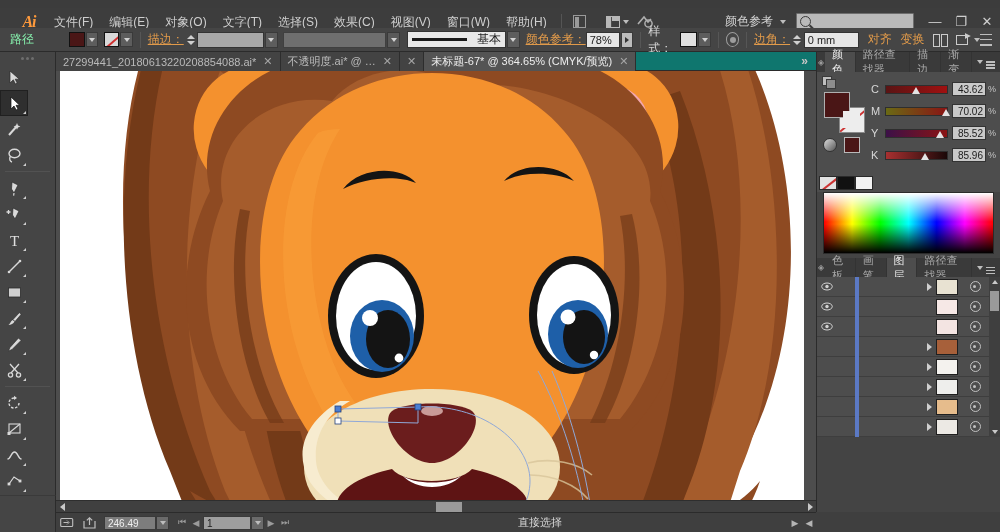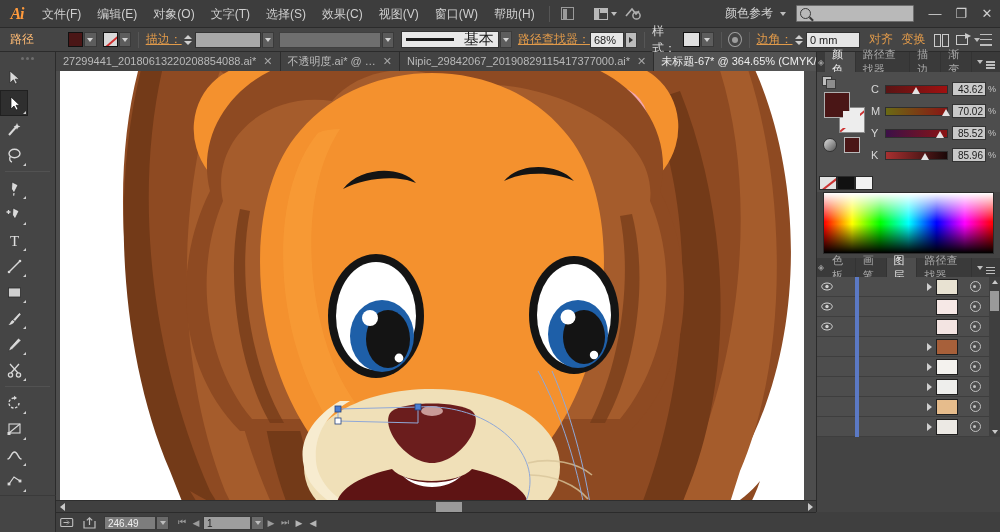--- a/index.html
+++ b/index.html
@@ -7,23 +7,23 @@
     width:1000px; height:532px; overflow:hidden;
     background:#3c3c3c;
     font-family:"Liberation Sans","DejaVu Sans",sans-serif;
     font-size:11px; color:#c8c8c8;
     -webkit-font-smoothing:antialiased;
   }
   #app { position:relative; width:1000px; height:532px; }
 
   
   .menubar {
-    position:absolute; left:0; top:0; width:1000px; height:28px;
+    position:absolute; left:0; top:8px; width:1000px; height:28px;
     background:#3d3d3d; border-bottom:1px solid #2b2b2b;
-    display:flex; align-items:center;
+    display:flex; align-items:center;padding-left:12px;
   }
   .ai-logo {
     width:34px; height:28px; display:flex; align-items:center; justify-content:center;
     color:#ff9a3c; font-size:16px; font-weight:bold; font-style:italic;
     font-family:"Liberation Serif",serif; letter-spacing:-1px;
   }
   .menu-item {
     padding:0 8px; height:28px; line-height:28px; font-size:12px; color:#cfcfcf;
     white-space:nowrap; cursor:default;
   }
@@ -46,57 +46,57 @@
   .mag { width:11px;height:11px;border:1.6px solid #3a3a3a;border-radius:50%;position:relative;}
   .mag:after{content:"";position:absolute;right:-4px;bottom:-2px;width:5px;height:1.6px;background:#3a3a3a;transform:rotate(45deg);}
   .wbtn { width:26px;height:28px;display:flex;align-items:center;justify-content:center;color:#cfcfcf;font-size:13px;}
 
   
   .controlbar {
     position:absolute; left:0; top:28px; width:1000px; height:24px;
     background:#454545; border-bottom:1px solid #2b2b2b;
     display:flex; align-items:center; padding-left:10px; gap:0px;
   }
-  .cb-title { width:68px; font-size:12px; color:#fdba74;}
+  .cb-title { width:68px; font-size:12px; color:#86efac;}
   .sw-fill { width:17px;height:15px;background:#4a1616;border:1px solid #111; }
   .sw-none { width:17px;height:15px;background:#d8d8d8;border:1px solid #111; position:relative; overflow:hidden;}
   .sw-none:after{content:"";position:absolute;left:-2px;top:6px;width:24px;height:1.6px;background:#d03030;transform:rotate(-41deg);}
   .dd-btn {
     width:14px;height:15px;background:#5d5d5d;border:1px solid #3a3a3a;
     display:flex;align-items:center;justify-content:center;margin-left:1px;
   }
   .dd-btn .caret{margin:0;border-top-color:#d2d2d2;}
   .cb-sep{width:1px;height:16px;background:#565656;margin:0 7px;}
   .cb-link{color:#e19a4a;font-size:12px;text-decoration:underline;white-space:nowrap;}
   .spin { width:11px;height:16px;display:flex;flex-direction:column;justify-content:center;margin:0 2px;}
   .spin i,.spin u{display:block;width:0;height:0;border-left:4px solid transparent;border-right:4px solid transparent;margin:0 auto;}
   .spin i{border-bottom:4px solid #cfcfcf;margin-bottom:2px;}
   .spin u{border-top:4px solid #cfcfcf;}
   .field-gray{height:16px;background:#a8a8a8;border:1px solid #333;}
   .field-dark{height:16px;background:#6f6f6f;border:1px solid #404040;}
   .field-white{height:16px;background:#e6e6e6;border:1px solid #333;color:#222;font-size:11px;display:flex;align-items:center;padding:0 3px;}
   .brushbox{width:112px;height:17px;background:#e8e8e8;border:1px solid #333;display:flex;align-items:center;padding:0 4px;}
   .brushline{flex:1;height:3px;background:#1a1a1a;}
-  .brushtxt{font-size:15px;color:#1a1a1a;margin-left:10px;}
+  .brushtxt{font-size:12px;color:#1a1a1a;margin-left:10px;}
   .style-sw{width:20px;height:15px;background:#e0e0e0;border:1px solid #111;}
   .circ-btn{width:15px;height:15px;border-radius:50%;border:1.5px solid #9d9d9d;display:flex;align-items:center;justify-content:center;}
   .circ-btn:before{content:"";width:6px;height:6px;border-radius:50%;background:#9d9d9d;}
   .align-ic{width:17px;height:13px;position:relative;}
   .align-ic:before,.align-ic:after{content:"";position:absolute;top:1px;width:5px;height:11px;border:1.4px solid #cbcbcb;}
   .align-ic:before{left:0;} .align-ic:after{right:0;}
   .tr-ic{width:17px;height:13px;position:relative;}
   .tr-ic:before{content:"";position:absolute;left:0;top:2px;width:10px;height:8px;border:1.4px solid #cbcbcb;}
   .tr-ic:after{content:"";position:absolute;right:0;top:0;width:6px;height:6px;background:#cbcbcb;clip-path:polygon(0 0,100% 50%,0 100%);}
   .panel-menu{margin-left:auto;margin-right:8px;width:14px;height:12px;display:flex;flex-direction:column;justify-content:space-between;}
   .panel-menu i{display:block;height:1.5px;background:#bdbdbd;}
 
   
   .tabbar {
     position:absolute; left:56px; top:52px; width:760px; height:19px;
-    background:#0f766e; display:flex; align-items:center; border-bottom:1px solid #2b2b2b;
+    background:#0f766e; display:flex; align-items:flex-start; border-bottom:1px solid #2b2b2b;
   }
   .doctab {
     height:19px; display:flex; align-items:center; padding:0 7px; gap:7px;
     background:#434343; border-right:1px solid #2d2d2d;
     font-size:11px; color:#b9b9b9; white-space:nowrap;
   }
   .doctab.active { background:#545454; color:#ededed;}
   .tabx { font-size:11px; color:#a5a5a5; }
   .tab-overflow{margin-left:auto;padding:0 8px;color:#c6c6c6;font-size:12px;font-weight:bold;line-height:19px;}
 
@@ -289,22 +289,22 @@
       </div>
     <div style="width:8px"></div>
     <div class="brushbox">
       <div class="brushline"></div>
       <div class="brushtxt">基本</div>
     </div>
     <div class="dd-btn" style="height:17px">
         <div class="caret"></div>
       </div>
     <div style="width:7px"></div>
-    <div class="cb-link">路径查找器：</div>
-    <div class="field-white" style="width:38px">68%</div>
+    <div class="cb-link">颜色参考：</div>
+    <div class="field-white" style="width:38px">78%</div>
     <div class="dd-btn" style="height:16px;background:#bcbcbc">
       <div style="width:0;height:0;border-top:3px solid transparent;border-bottom:3px solid transparent;border-left:4px solid #333"></div>
     </div>
     <div class="cb-sep"></div>
     <div style="font-size:12px;color:#d6d6d6">样式：</div>
     <div class="style-sw"></div>
     <div class="dd-btn">
         <div class="caret"></div>
       </div>
     <div class="cb-sep"></div>
@@ -335,21 +335,20 @@
   <div class="tabbar">
     <div class="doctab">
       <span>27299441_20180613220208854088.ai*</span>
       <span class="tabx">✕</span>
     </div>
     <div class="doctab">
       <span>不透明度.ai* @ …</span>
       <span class="tabx">✕</span>
     </div>
     <div class="doctab">
-      <span>Nipic_29842067_20190829115417377000.ai*</span>
       <span class="tabx">✕</span>
     </div>
     <div class="doctab active">
       <span>未标题-67* @ 364.65% (CMYK/预览)</span>
       <span class="tabx">✕</span>
     </div>
     <div class="tab-overflow">»</div>
   </div>
 
   <div class="toolbar">
@@ -835,18 +834,19 @@
       </div>
     <div style="width:6px"></div>
     <div class="nav-btn">⏮</div>
     <div class="nav-btn">◀</div>
     <div class="sb-page">1</div>
     <div class="sb-dd">
         <div class="caret" style="margin:0"></div>
       </div>
     <div class="nav-btn">▶</div>
     <div class="nav-btn">⏭</div>
+    <div class="sb-status">直接选择</div>
     <div class="sb-arr">▶</div>
     <div class="sb-arr">◀</div>
   </div>
   <div class="corner"></div>
 
 </div>
 
 </body></html>

